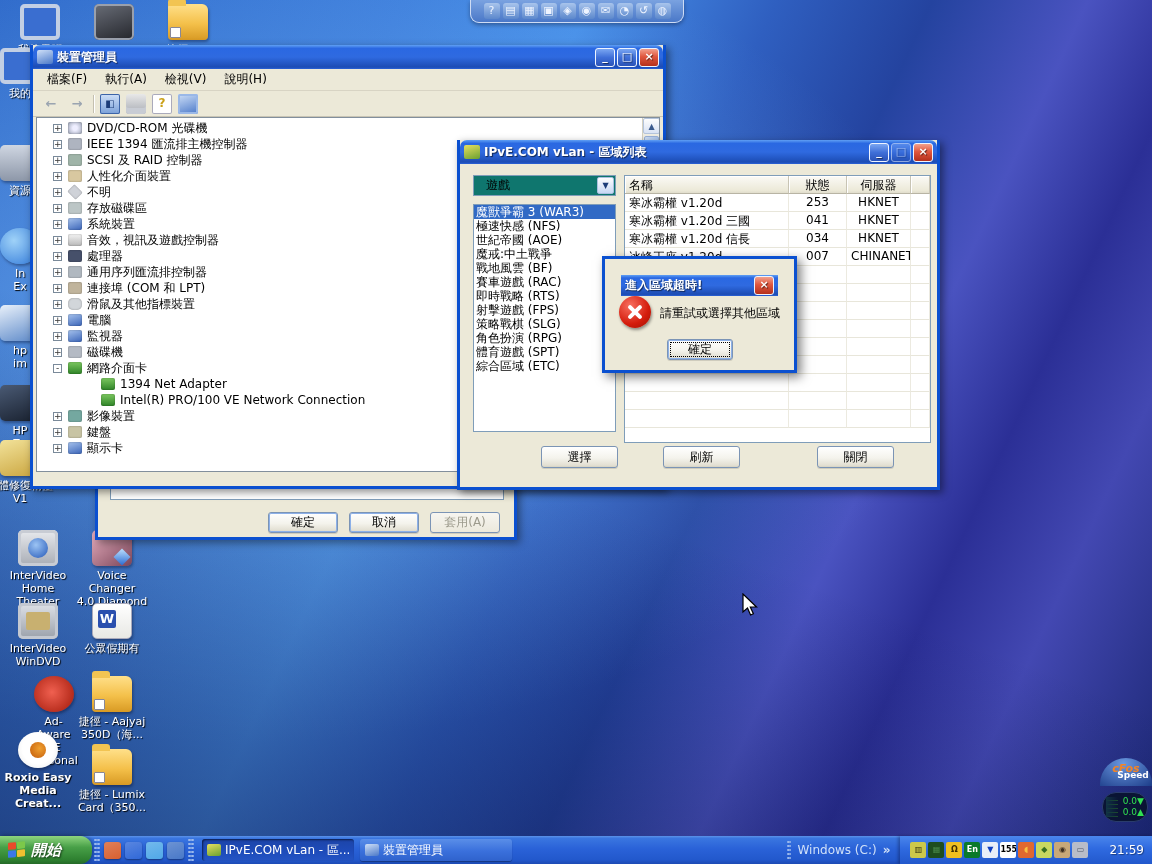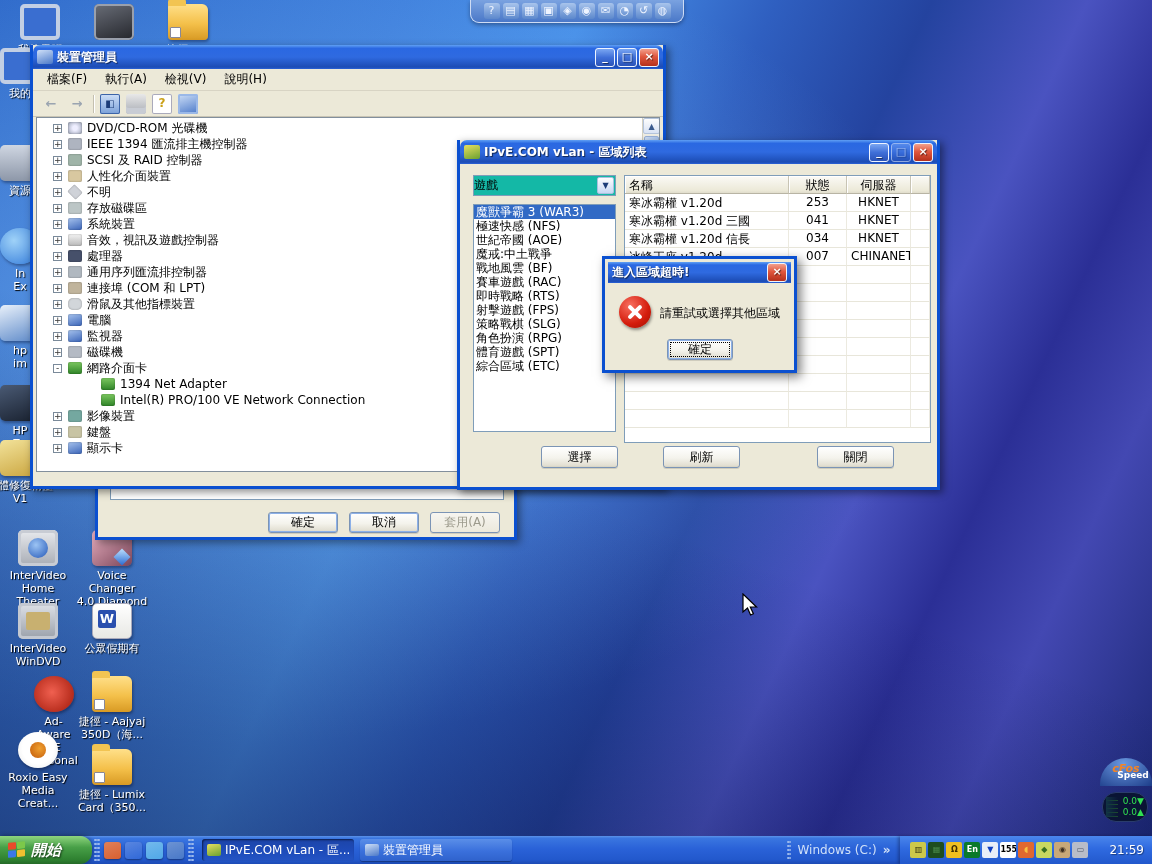--- a/index.html
+++ b/index.html
@@ -108,39 +108,39 @@
     background:linear-gradient(90deg,#cfe0f8,#aac4ec)}
   .dm-bottom{position:absolute;left:3px;right:3px;bottom:0;height:14px;background:#ece9d8}
   
   .props{left:95px;top:482px;width:422px;height:58px;border:3px solid #0b50d0;background:#ece9d8;box-shadow:3px 3px 8px rgba(0,0,0,.4)}
   .props .edit{position:absolute;left:12px;top:2px;right:10px;height:13px;background:#fff;border:1px solid #7f9db9}
   .props .btn-row{position:absolute;left:0;right:0;top:27px;display:flex;gap:11px;padding-left:170px}
   .props .xpbtn{width:70px;height:21px;line-height:19px}
   
   .vw{left:457px;top:140px;width:483px;height:350px;background:#ece9d8}
   .vw-client{position:absolute;left:3px;right:3px;top:24px;bottom:0;background:#ece9d8}
-  .combo{position:absolute;left:10px;top:11px;width:143px;height:21px;background:#14b8a6;border:1px solid #7f9db9;
-    font-size:12px;line-height:19px;padding-left:0}
+  .combo{position:absolute;left:10px;top:11px;width:143px;height:21px;background:#0f766e;border:1px solid #7f9db9;
+    font-size:12px;line-height:19px;padding-left:12px}
   .combo .arrow{position:absolute;right:1px;top:1px;width:17px;height:17px;border-radius:2px;text-align:center;
     font-size:8px;line-height:16px;color:#1c3c78;border:1px solid #aac0e0;background:linear-gradient(180deg,#fdfdfd,#c8d8f4)}
   .game-list{position:absolute;left:10px;top:40px;width:143px;height:228px;background:#fff;border:1px solid #7f9db9;
     font-size:12px;overflow:hidden}
   .game-item{height:14px;line-height:14px;padding-left:2px;white-space:nowrap}
   .game-item.selected{background:#316ac5;color:#fff}
   .vl-table{position:absolute;left:161px;top:11px;width:307px;height:268px;background:#fff;border:1px solid #7f9db9;overflow:hidden}
   .vl-head{display:flex;height:18px;background:linear-gradient(180deg,#fbfaf6,#ece9d8 80%,#dcd8c8);font-size:12px}
   .vl-head .hc{border-right:1px solid #c8c4b4;border-bottom:1px solid #b8b4a4;padding:1px 4px;box-shadow:inset 1px 1px 0 #fff}
   .vl-row{display:flex;height:18px;font-size:12px}
   .vl-row .c{border-right:1px solid #eceae0;border-bottom:1px solid #e8e6da;padding:1px 4px;white-space:nowrap;overflow:hidden}
   .cw0{width:164px}.cw1{width:58px;text-align:center}.cw2{width:64px;text-align:center}.cw3{flex:1}
   .vl-btns{position:absolute;left:0;right:0;top:282px;height:24px}
   .vl-btns .xpbtn{position:absolute;width:77px;height:22px;line-height:20px}
   
   .err{left:602px;top:256px;width:195px;height:117px;border:3px solid #0b50d0;background:#ece9d8;box-shadow:4px 4px 10px rgba(0,0,0,.5)}
-  .err .titlebar{height:21px;border-radius:0;margin:3px;font-size:12px}
+  .err .titlebar{height:21px;border-radius:0;margin:16px;font-size:12px}
   .err-icon{position:absolute;left:14px;top:37px;width:32px;height:32px;border-radius:50%;
     background:radial-gradient(circle at 35% 30%,#f87060,#d41c0c 60%,#9c1004);box-shadow:1px 2px 3px rgba(0,0,0,.4)}
   .err-icon::before,.err-icon::after{content:"";position:absolute;left:7px;top:14px;width:18px;height:4px;background:#fff;border-radius:2px}
   .err-icon::before{transform:rotate(45deg)}.err-icon::after{transform:rotate(-45deg)}
   .err-msg{position:absolute;left:55px;top:46px;font-size:12px;color:#000}
   .err .xpbtn{position:absolute;left:62px;top:80px;width:66px;height:21px;line-height:19px;outline:1px dotted #000;outline-offset:-4px}
   
   .taskbar{position:absolute;left:0;bottom:0;width:1152px;height:28px;
     background:linear-gradient(180deg,#5c93e8 0%,#3a76e0 8%,#2a62d8 45%,#2258cc 85%,#1c4ab4 100%);
     display:flex;align-items:center;z-index:40}
@@ -286,21 +286,21 @@
           <div>Personal</div>
         </div>
       </div>
       <div class="desktop-icon shortcut" style="left: 74px; top: 676px;">
         <div class="di-img ic-folder"></div>
         <div class="di-label">
           <div>捷徑 - Aajyaj</div>
           <div>350D（海...</div>
         </div>
       </div>
-      <div class="desktop-icon " style="left: 0px; top: 732px;">
+      <div class="desktop-icon " style="left: 0px; top: 732px; font-weight: bold;">
         <div class="di-img ic-roxio"></div>
         <div class="di-label">
           <div>Roxio Easy</div>
           <div>Media Creat...</div>
         </div>
       </div>
       <div class="desktop-icon shortcut" style="left: 74px; top: 749px;">
         <div class="di-img ic-folder"></div>
         <div class="di-label">
           <div>捷徑 - Lumix</div>

